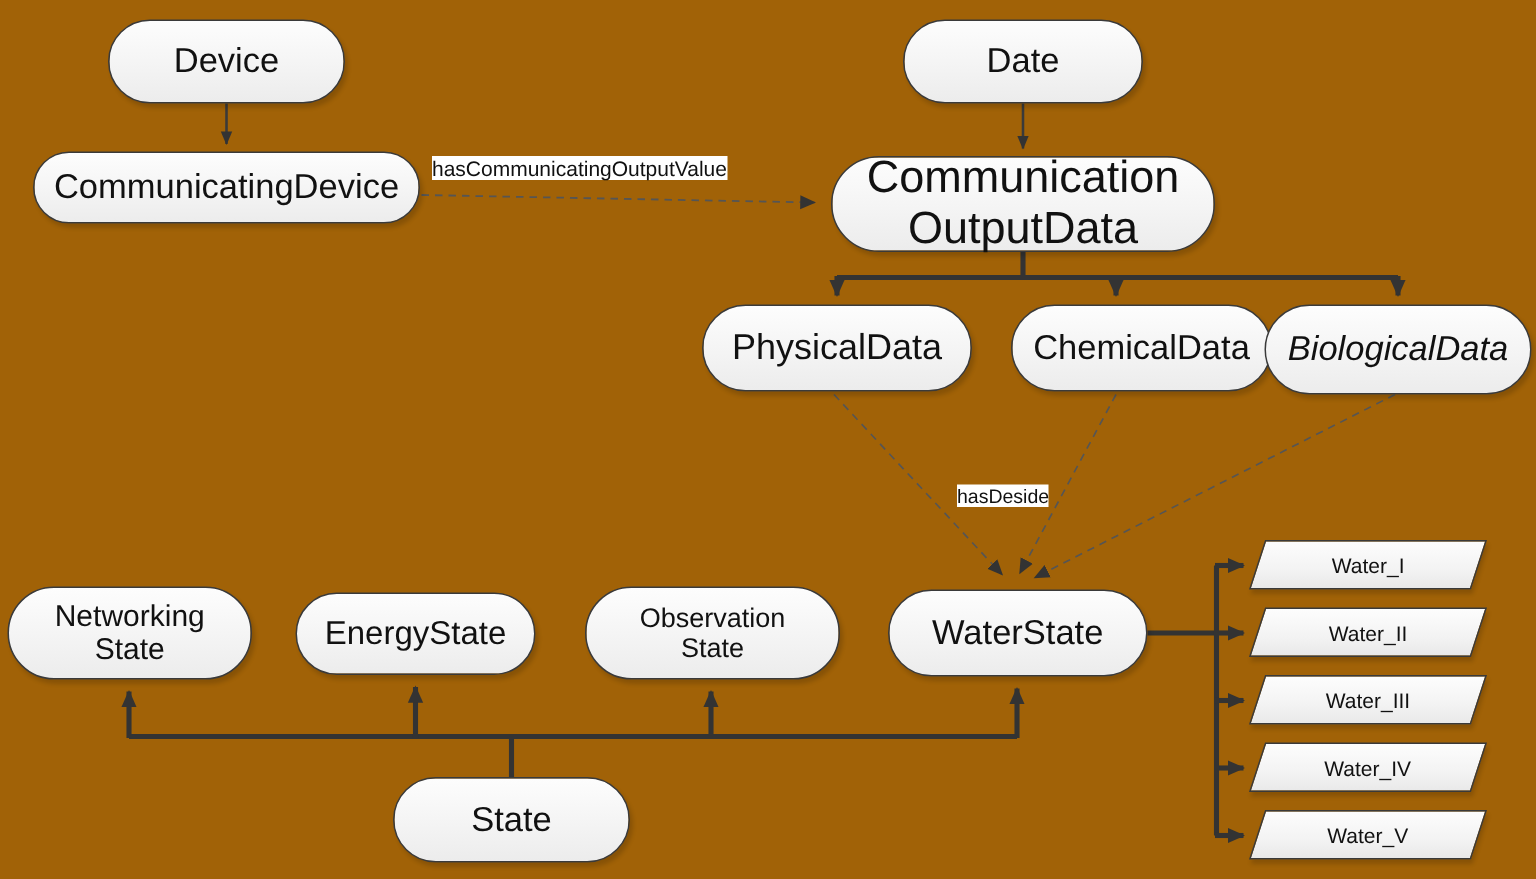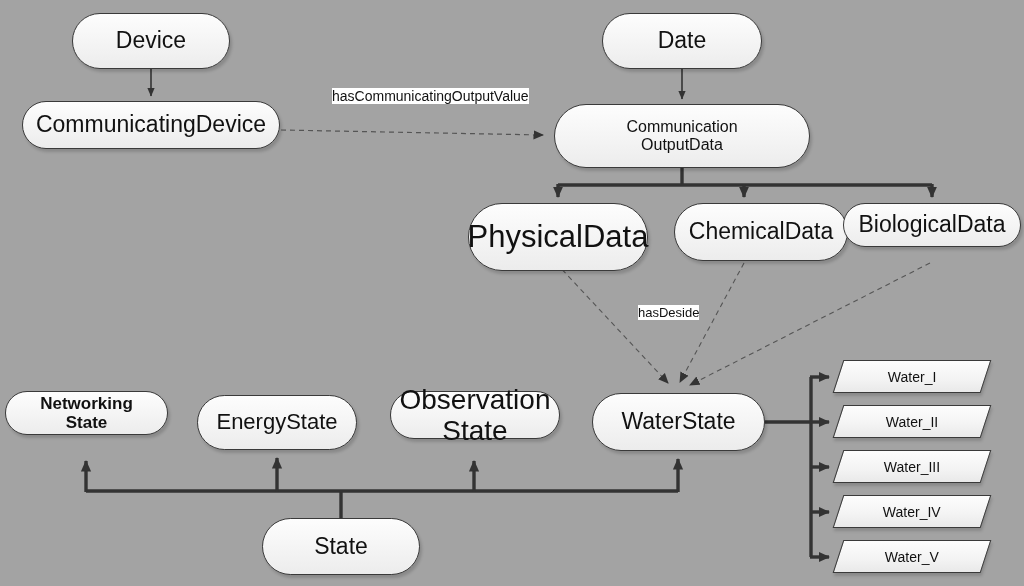--- a/index.html
+++ b/index.html
@@ -56,21 +56,21 @@
     position: absolute;
     color: #111111;
     white-space: nowrap;
     background: #ffffff;
     z-index: 4;
   }
 </style>
 </head>
 <body>
 
-<div id="canvas" style="background: #a3a3a3;">
+<div id="canvas" style="background: #a16207;">
 
   <svg id="edges" viewBox="0 0 1024 586">
     <defs>
       <marker id="arrowSolid" markerWidth="10" markerHeight="10" refX="8.4" refY="4" orient="auto" markerUnits="userSpaceOnUse">
         <path d="M0,0.2 L9,4 L0,7.8 Z" fill="#333333"></path>
       </marker>
       <marker id="arrowSolidThick" markerWidth="13" markerHeight="13" refX="10.5" refY="5.5" orient="auto" markerUnits="userSpaceOnUse">
         <path d="M0,0.4 L11.5,5.5 L0,10.6 Z" fill="#333333"></path>
       </marker>
       <marker id="arrowDash" markerWidth="12" markerHeight="12" refX="9.5" refY="5" orient="auto" markerUnits="userSpaceOnUse">
@@ -132,39 +132,39 @@
 
   <div class="node" style="left: 72px; top: 13px; width: 158px; height: 56px; font-size: 23px;">
     <span>Device</span>
   </div>
   <div class="node" style="left: 22px; top: 101px; width: 258px; height: 48px; font-size: 23px;">
     <span>CommunicatingDevice</span>
   </div>
   <div class="node" style="left: 602px; top: 13px; width: 160px; height: 56px; font-size: 23px; align-items: center;">
     <span>Date</span>
   </div>
-  <div class="node" style="left: 554px; top: 104px; width: 256px; height: 64px; font-size: 16px;">
+  <div class="node" style="left: 554px; top: 104px; width: 256px; height: 64px; font-size: 30px;">
     <span>Communication<br>OutputData</span>
   </div>
-  <div class="node" style="left: 468px; top: 203px; width: 180px; height: 68px; font-size: 31px;">
+  <div class="node" style="left: 468px; top: 203px; width: 180px; height: 58px; font-size: 24px;">
     <span>PhysicalData</span>
   </div>
   <div class="node" style="left: 674px; top: 203px; width: 174px; height: 58px; font-size: 23px;">
     <span>ChemicalData</span>
   </div>
-  <div class="node" style="left: 843px; top: 203px; width: 178px; height: 44px; font-size: 23px;">
+  <div class="node" style="left: 843px; top: 203px; width: 178px; height: 60px; font-size: 23px; font-style: italic;">
     <span>BiologicalData</span>
   </div>
-  <div class="node" style="left: 5px; top: 391px; width: 163px; height: 44px; font-size: 17px; font-weight: bold;">
+  <div class="node" style="left: 5px; top: 391px; width: 163px; height: 62px; font-size: 20px;">
     <span>Networking<br>State</span>
   </div>
   <div class="node" style="left: 197px; top: 395px; width: 160px; height: 55px; font-size: 22px;">
     <span>EnergyState</span>
   </div>
-  <div class="node" style="left: 390px; top: 391px; width: 170px; height: 48px; font-size: 28px;">
+  <div class="node" style="left: 390px; top: 391px; width: 170px; height: 62px; font-size: 18px;">
     <span>Observation<br>State</span>
   </div>
   <div class="node" style="left: 592px; top: 393px; width: 173px; height: 58px; font-size: 23px; justify-content: center;">
     <span>WaterState</span>
   </div>
   <div class="node" style="left: 262px; top: 518px; width: 158px; height: 57px; font-size: 23px;">
     <span>State</span>
   </div>
 
   <div class="para" style="left: 838px; top: 360px; width: 148px; height: 33px; font-size: 14px;">
@@ -176,16 +176,16 @@
   <div class="para" style="left: 838px; top: 450px; width: 148px; height: 33px; font-size: 14px;">
     <span>Water_III</span>
   </div>
   <div class="para" style="left: 838px; top: 495px; width: 148px; height: 33px; font-size: 14px;">
     <span>Water_IV</span>
   </div>
   <div class="para" style="left: 838px; top: 540px; width: 148px; height: 33px; font-size: 14px;">
     <span>Water_V</span>
   </div>
 
-  <div class="edge-label" style="left: 288px; top: 88px; font-size: 14px; margin-left: 44px;">hasCommunicatingOutputValue</div>
-  <div class="edge-label" style="left: 638px; top: 305px; font-size: 13px;">hasDeside</div>
+  <div class="edge-label" style="left: 288px; top: 104px; font-size: 14px;">hasCommunicatingOutputValue</div>
+  <div class="edge-label" style="left: 638px; top: 323px; font-size: 13px;">hasDeside</div>
 
 </div>
 
 </body></html>

